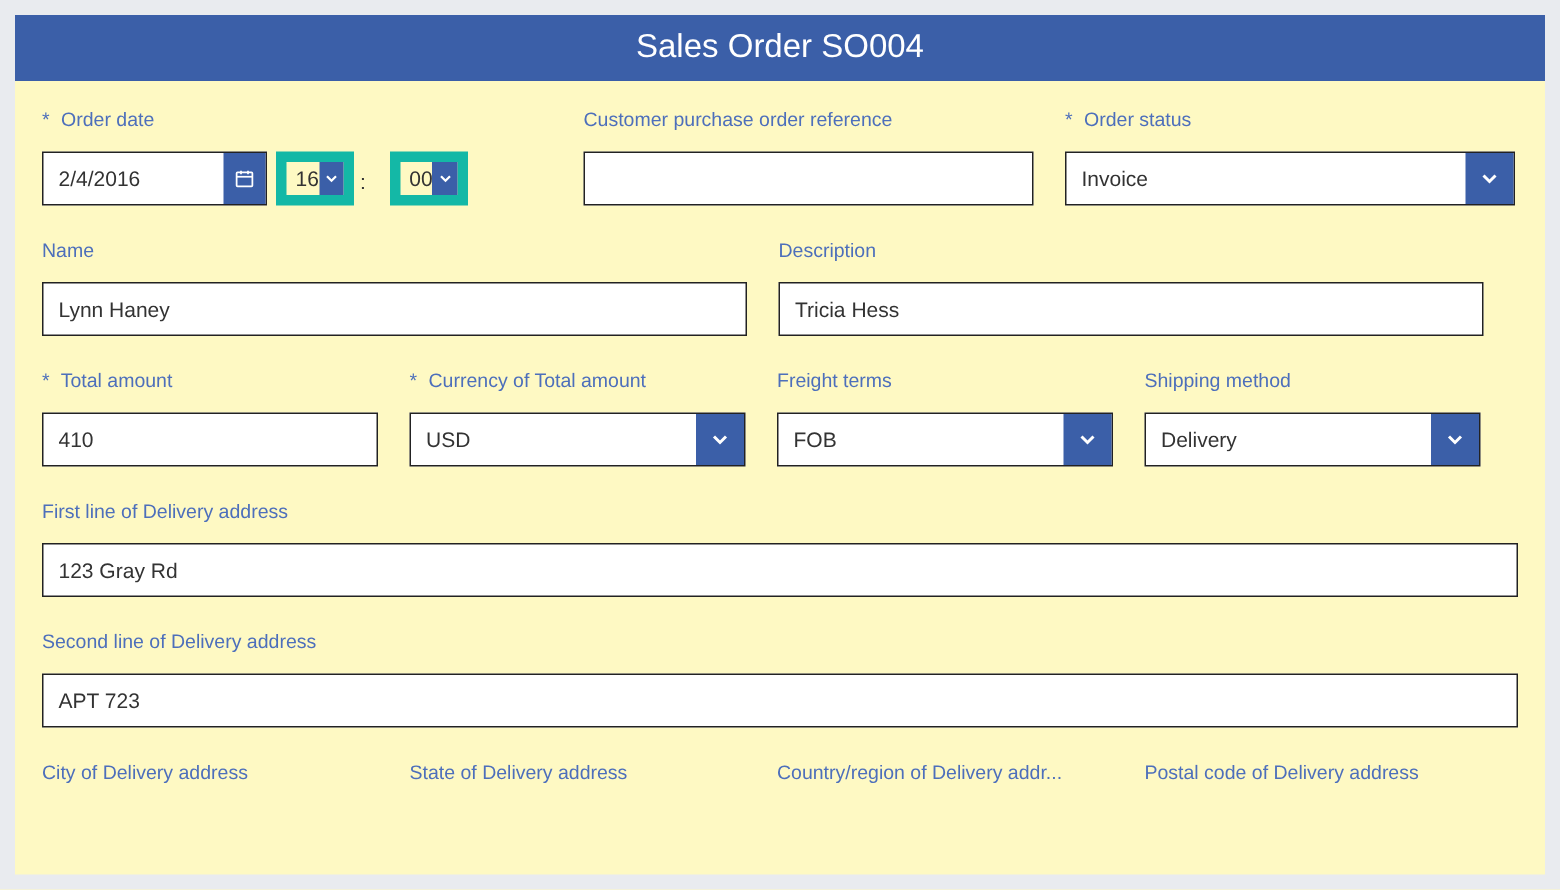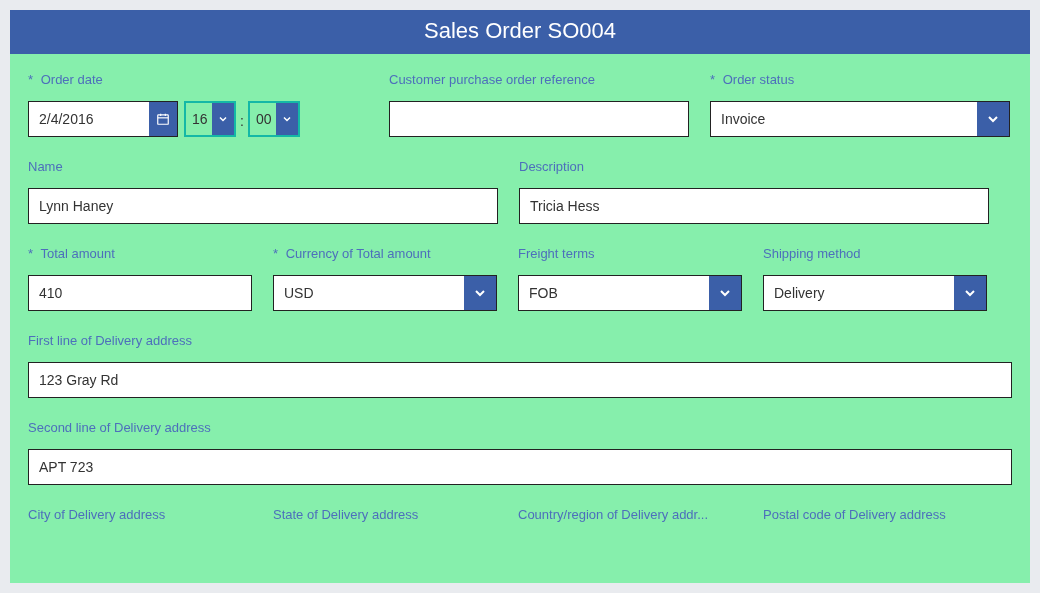--- a/index.html
+++ b/index.html
@@ -13,21 +13,21 @@
       width: 1040px;
       height: 593px;
       overflow: hidden;
       position: relative;
     }
     .page {
       padding: 10px;
       height: 100%;
     }
     .card {
-      background: #86efac;
+      background: #fef9c3;
       height: 100%;
       overflow: hidden;
       position: relative;
     }
     .header-bar {
       background: #3b5fa8;
       color: #fff;
       text-align: center;
       font-size: 22px;
       font-weight: 400;
@@ -131,29 +131,29 @@
     .time-sep {
       margin: 0 4px;
       font-size: 14px;
       color: #333;
       align-self: flex-end;
       padding-bottom: 8px;
     }
     .hour-combo, .min-combo {
       width: 52px;
       height: 36px;
-      border: 2px solid #14b8a6;
+      border: 7px solid #14b8a6;
       display: flex;
       align-items: center;
       padding-left: 6px;
       font-size: 14px;
       color: #333;
       margin-left: 6px;
     }
-    .min-combo { margin-left: 0; }
+    .min-combo { margin-left: 12px; }
     .small-dd {
       background: #3b5fa8;
       width: 22px;
       height: 100%;
       display: flex;
       align-items: center;
       justify-content: center;
       margin-left: auto;
     }
     .small-dd svg {

